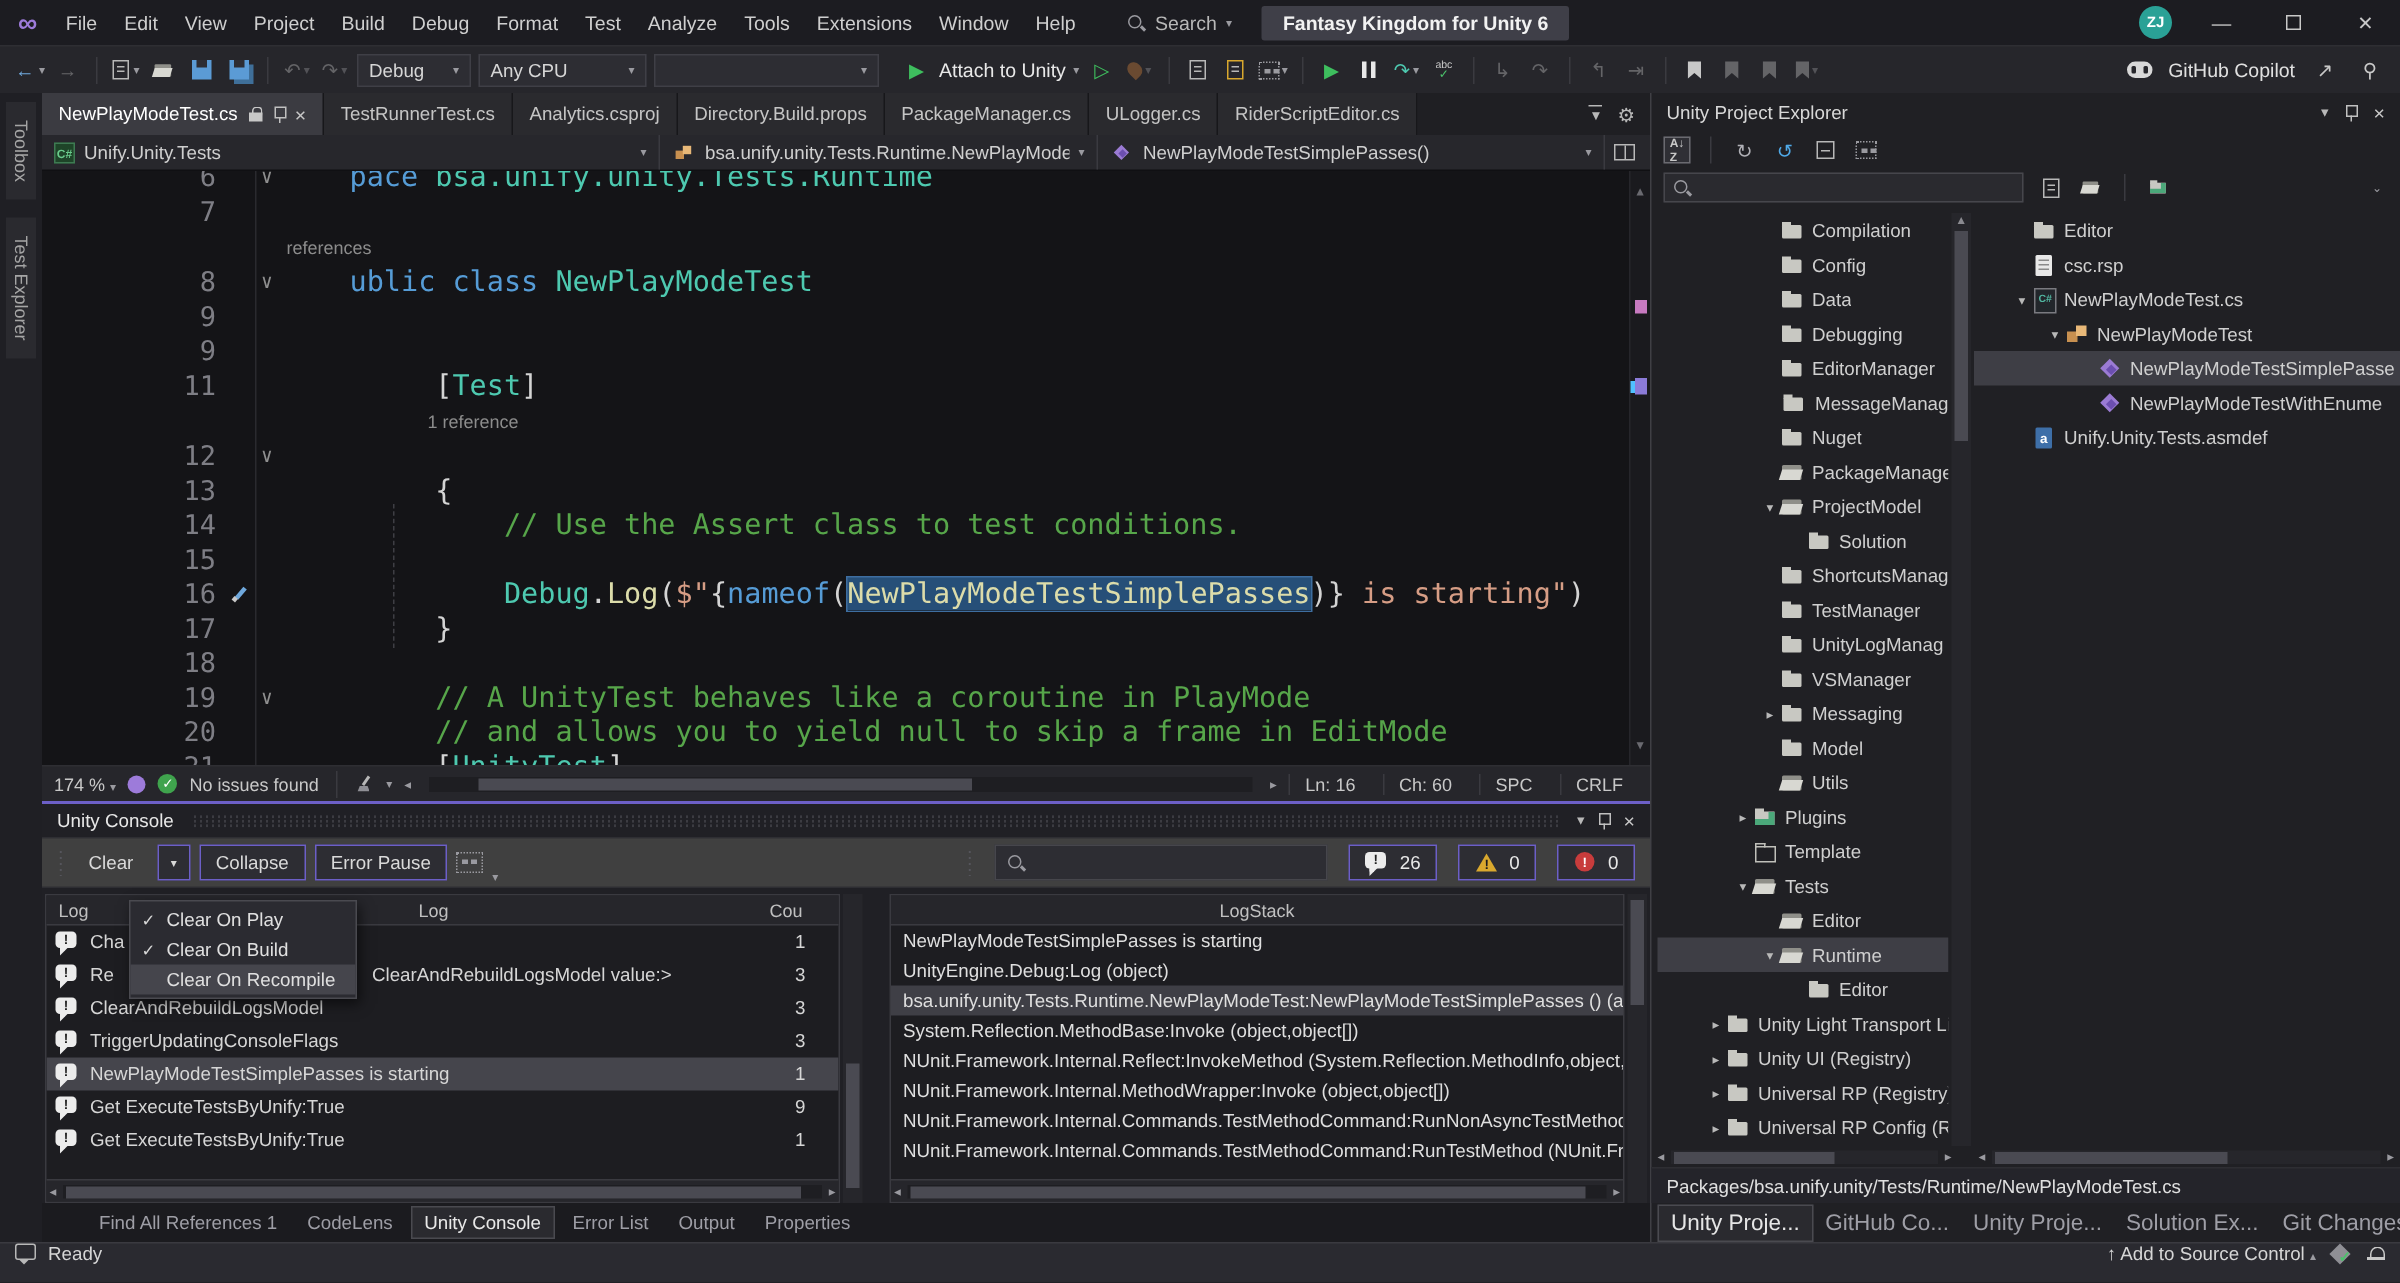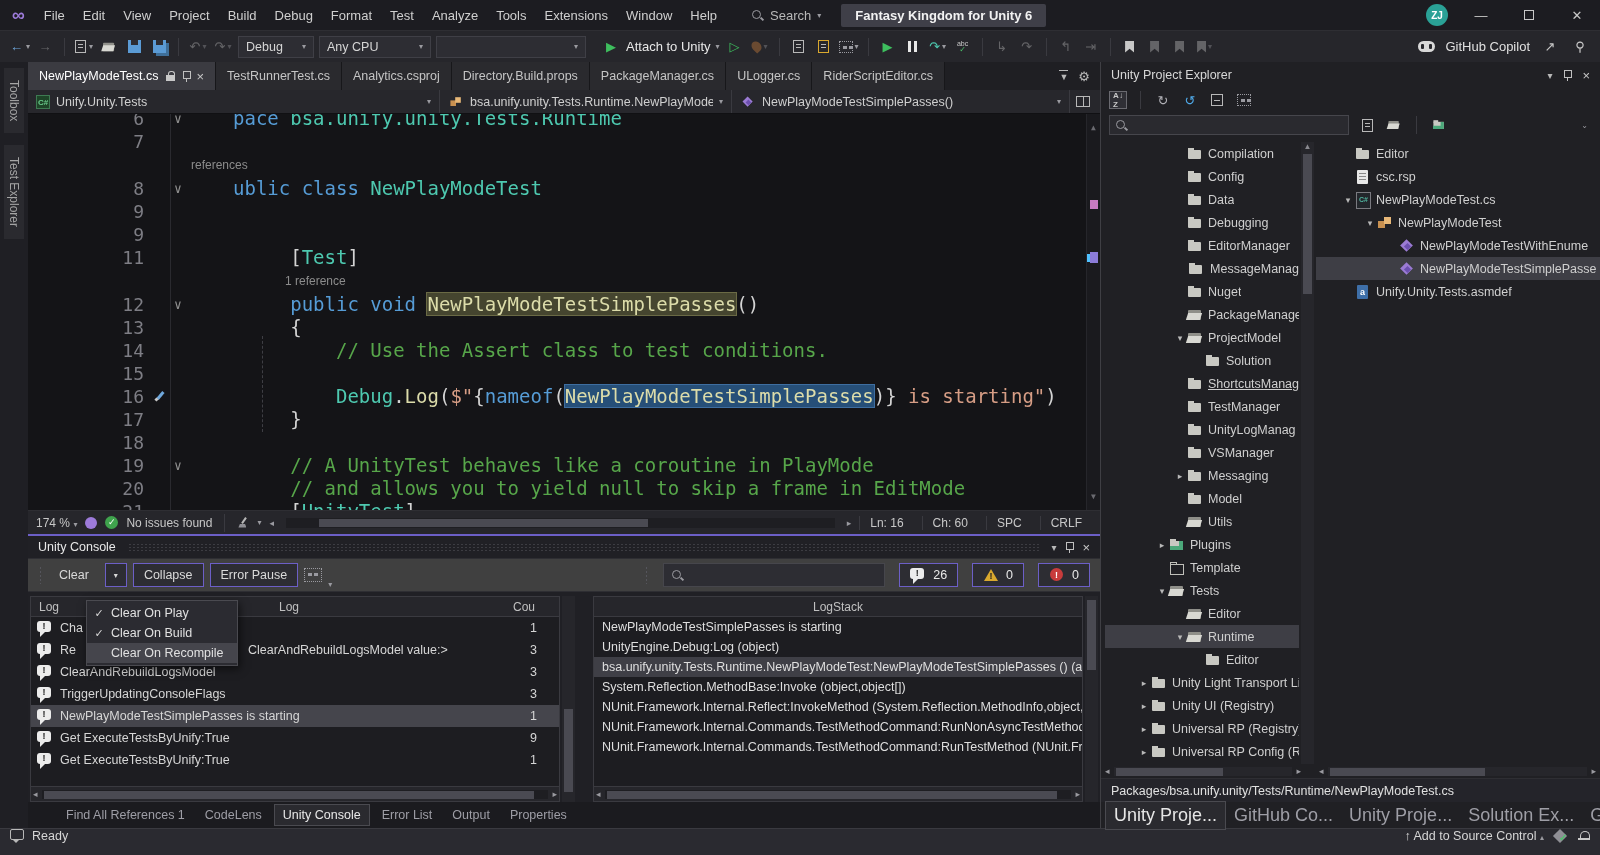--- a/index.html
+++ b/index.html
@@ -160,21 +160,21 @@
 .tree-row{height:23px;display:flex;align-items:center;font-size:12.5px;color:#CFCFCF;white-space:nowrap;overflow:hidden}
 .tree-row.selected{background:#3E3E45}
 .tw{width:14px;flex:none;font-size:9px;color:#B8B8B8;text-align:center}
 .tree-label{overflow:hidden}
 .tree-row .icn{margin-right:5px}
 .x-hsbrow{height:14px;display:flex;gap:18px;padding:0 4px;align-items:center}
 .x-hsbrow .htrack{height:9px;background:#26262B}
 .x-hsbrow .left{width:196px;flex:none;display:flex;align-items:center}
 .x-hsbrow .right{flex:1;display:flex;align-items:center}
 .x-path{height:24px;display:flex;align-items:center;padding:0 10px;font-size:12.5px;color:#E0E0E0;background:#24242A;border-top:1px solid #2E2E33;white-space:nowrap;overflow:hidden}
-.x-tabs{height:26px;display:flex;align-items:center;padding:0 4px;font-size:18px;color:#9E9EA6}
+.x-tabs{height:26px;display:flex;align-items:center;padding:0 4px;font-size:15px;color:#9E9EA6}
 .x-tab{padding:3px 8px;white-space:nowrap}
 .x-tab.active{border:1px solid #4A4A50;background:#2A2A2F;color:#E6E6E6}
 
 .i-folder-closed::before{content:"";position:absolute;left:1px;top:4px;width:13px;height:9px;background:#C8C8C2;border-radius:1px}
 .i-folder-closed::after{content:"";position:absolute;left:1px;top:2px;width:6px;height:3px;background:#C8C8C2}
 .i-folder-special::before{content:"";position:absolute;left:1px;top:4px;width:13px;height:9px;background:#C8C8C2;box-shadow:inset -4px -4px 0 #4BA87A}
 .i-folder-special::after{content:"";position:absolute;left:1px;top:2px;width:6px;height:3px;background:#C8C8C2}
 .i-folder-open::before{content:"";position:absolute;left:1px;top:3px;width:13px;height:10px;background:#8F8F89;border-radius:1px}
 .i-folder-open::after{content:"";position:absolute;left:0;top:6px;width:14px;height:7px;background:#D8D8D2;transform:skewX(-18deg)}
 .i-folder-outline::before{content:"";position:absolute;left:1px;top:4px;width:12px;height:9px;border:1px solid #C0C0BA}
@@ -470,21 +470,20 @@
           <span class="num"></span>
           <span class="gicon"></span>
           <span class="fold"></span>
           <span class="codetext" style="margin-left: 52px;"><span class="lens-t">1 reference</span></span>
         </div>
 
         <div class="cl">
           <span class="num">12</span>
           <span class="gicon"></span>
           <span class="fold">∨</span>
-          <span class="codetext"><span class="pu">     </span><span class="kw">public void </span><span class="me hlsym">NewPlayModeTestSimplePasses</span><span class="pu">()</span></span>
         </div>
 
         <div class="cl">
           <span class="num">13</span>
           <span class="gicon"></span>
           <span class="fold"></span>
           <span class="codetext"><span class="pu">     {</span></span>
         </div>
 
         <div class="cl">
@@ -704,20 +703,23 @@
               </div>
 
               <div class="stack-row">
                 <span>System.Reflection.MethodBase:Invoke (object,object[])</span>
               </div>
 
               <div class="stack-row">
                 <span>NUnit.Framework.Internal.Reflect:InvokeMethod (System.Reflection.MethodInfo,object,obje</span>
               </div>
 
+              <div class="stack-row">
+                <span>NUnit.Framework.Internal.MethodWrapper:Invoke (object,object[])</span>
+              </div>
 
               <div class="stack-row">
                 <span>NUnit.Framework.Internal.Commands.TestMethodCommand:RunNonAsyncTestMethod (N</span>
               </div>
 
               <div class="stack-row">
                 <span>NUnit.Framework.Internal.Commands.TestMethodCommand:RunTestMethod (NUnit.Frame</span>
               </div>
 
           </div>
@@ -866,21 +868,21 @@
             <span class="icn i-folder-open"></span>
             <span class="tree-label">ProjectModel</span>
           </div>
 
           <div class="tree-row" style="padding-left: 86px;">
             <span class="tw"></span>
             <span class="icn i-folder-closed"></span>
             <span class="tree-label">Solution</span>
           </div>
 
-          <div class="tree-row" style="padding-left: 68px; text-decoration: underline;">
+          <div class="tree-row" style="padding-left: 68px;">
             <span class="tw"></span>
             <span class="icn i-folder-closed"></span>
             <span class="tree-label">ShortcutsManag</span>
           </div>
 
           <div class="tree-row" style="padding-left: 68px;">
             <span class="tw"></span>
             <span class="icn i-folder-closed"></span>
             <span class="tree-label">TestManager</span>
           </div>
@@ -999,30 +1001,30 @@
             <span class="icn i-csharp-file"></span>
             <span class="tree-label">NewPlayModeTest.cs</span>
           </div>
 
           <div class="tree-row" style="padding-left: 47px;">
             <span class="tw">▾</span>
             <span class="icn i-class"></span>
             <span class="tree-label">NewPlayModeTest</span>
           </div>
 
+          <div class="tree-row selected" style="padding-left: 69px;">
+            <span class="tw"></span>
+            <span class="icn i-cube"></span>
+            <span class="tree-label">NewPlayModeTestSimplePasse</span>
+          </div>
+
           <div class="tree-row" style="padding-left: 69px;">
             <span class="tw"></span>
             <span class="icn i-cube"></span>
             <span class="tree-label">NewPlayModeTestWithEnume</span>
-          </div>
-
-          <div class="tree-row selected" style="padding-left: 69px;">
-            <span class="tw"></span>
-            <span class="icn i-cube"></span>
-            <span class="tree-label">NewPlayModeTestSimplePasse</span>
           </div>
 
           <div class="tree-row" style="padding-left: 25px;">
             <span class="tw"></span>
             <span class="icn i-asmdef"></span>
             <span class="tree-label">Unify.Unity.Tests.asmdef</span>
           </div>
 
       </div>
     </div>

